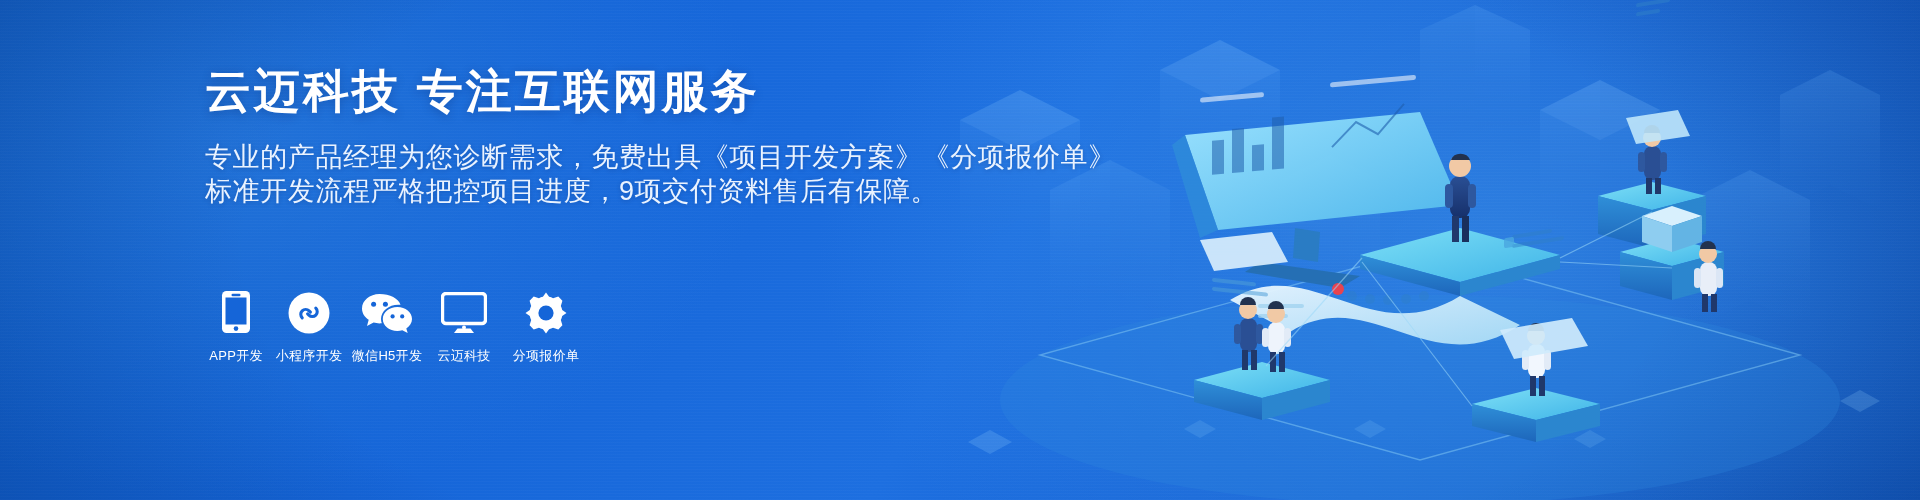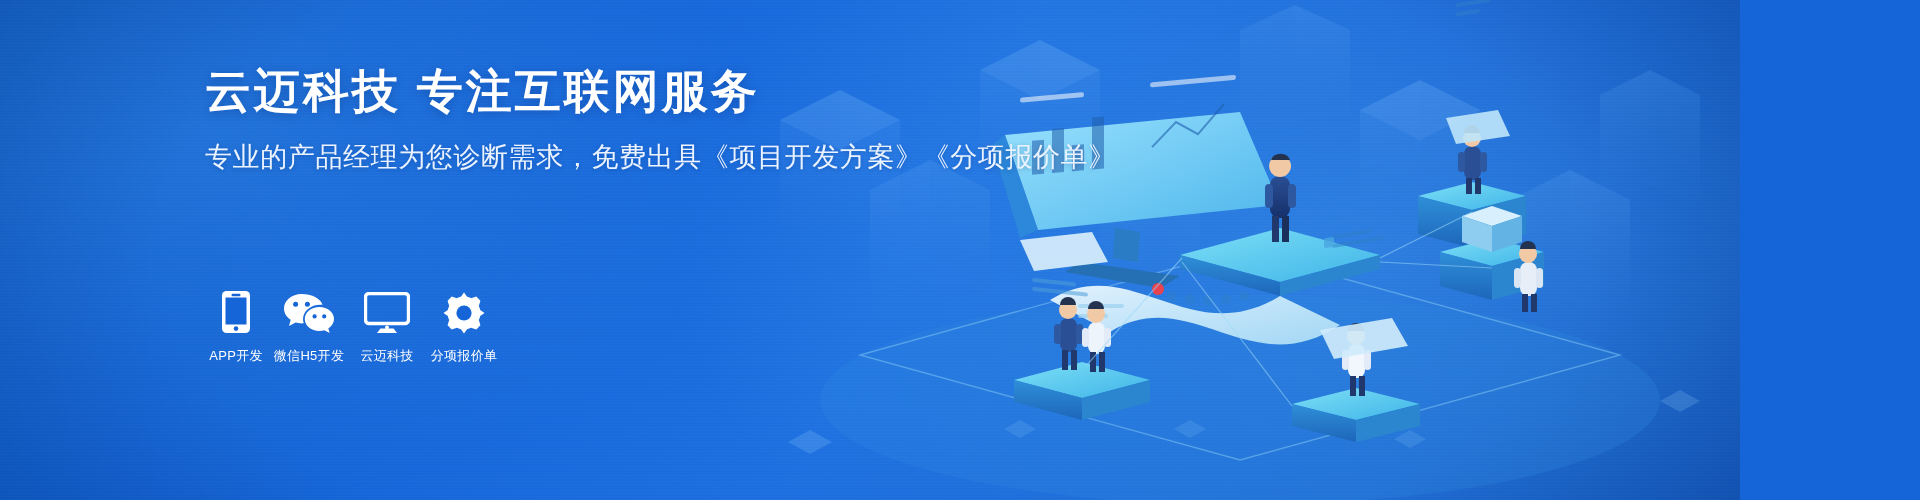--- a/index.html
+++ b/index.html
@@ -4,21 +4,21 @@
 <style>
   * { box-sizing: border-box; margin:0; padding:0; }
   html,body { width:1920px; height:500px; overflow:hidden; }
   body {
     font-family: "Liberation Sans", "DejaVu Sans", sans-serif;
     background:#1565d8;
   }
 
   .banner{
     position:relative;
-    width:1740px; height:500px;
+    width:1920px; height:500px;
     overflow:hidden;
     background:
       radial-gradient(ellipse 1100px 700px at 78% 50%, rgba(64,150,235,0.55) 0%, rgba(30,105,210,0.0) 62%),
       radial-gradient(ellipse 900px 600px at 12% 28%, rgba(52,135,228,0.45) 0%, rgba(20,90,200,0) 60%),
       linear-gradient(118deg, #0d5bc4 0%, #1565d8 28%, #1d6fe0 52%, #1763d4 74%, #0f54bb 100%);
   }
   
   .banner:before{
     content:""; position:absolute; inset:0; pointer-events:none;
     background-image:repeating-linear-gradient(0deg, rgba(255,255,255,0.030) 0px, rgba(255,255,255,0.030) 1px, rgba(0,0,0,0) 1px, rgba(0,0,0,0) 3px);
@@ -305,37 +305,48 @@
       </g>
     </svg>
   </div>
 
   <div class="vig"></div>
 
   <div class="copy">
     <h1 class="headline">云迈科技 专注互联网服务</h1>
     <div class="sub">
       <div class="sub-line">专业的产品经理为您诊断需求，免费出具《项目开发方案》《分项报价单》</div>
+      <div class="sub-line">标准开发流程严格把控项目进度，9项交付资料售后有保障。</div>
     </div>
   </div>
 
   <div class="icons">
 
     <div class="icon-item">
       <div class="icon-box">
         <svg width="30" height="44" viewBox="0 0 30 44" fill="#ffffff">
           <rect x="1" y="1" width="28" height="42" rx="4.5"></rect>
           <rect x="4.5" y="7.5" width="21" height="27" fill="#1565d8"></rect>
           <rect x="10.5" y="3.8" width="9" height="2.4" rx="1.2" fill="#1565d8"></rect>
           <circle cx="15" cy="38.6" r="2.3" fill="#1565d8"></circle>
         </svg>
       </div>
       <div class="icon-label">APP开发</div>
     </div>
 
+    <div class="icon-item">
+      <div class="icon-box">
+        <svg width="42" height="42" viewBox="0 0 42 42">
+          <circle cx="21" cy="21" r="20.5" fill="#ffffff"></circle>
+          <path d="M14.2 25.8c-1.9-1.9-1.9-5 0-6.9 1.9-1.9 5-1.9 6.9 0l.2.2 1.1 1.1" fill="none" stroke="#1565d8" stroke-width="3.1" stroke-linecap="round"></path>
+          <path d="M27.8 16.2c1.9 1.9 1.9 5 0 6.9-1.9 1.9-5 1.9-6.9 0l-.2-.2-1.1-1.1" fill="none" stroke="#1565d8" stroke-width="3.1" stroke-linecap="round"></path>
+        </svg>
+      </div>
+      <div class="icon-label">小程序开发</div>
+    </div>
 
     <div class="icon-item">
       <div class="icon-box">
         <svg width="54" height="42" viewBox="0 0 54 42" fill="#ffffff">
           <path d="M19.5 2C9.8 2 2 8.5 2 16.5c0 4.6 2.6 8.7 6.7 11.3L7 34l6.6-3.4c1.9.5 3.9.8 5.9.8.8 0 1.6 0 2.3-.1-.5-1.3-.8-2.7-.8-4.2 0-8 7.7-14.4 17.2-14.4.8 0 1.5 0 2.3.1C38.7 6.6 30 2 19.5 2z"></path>
           <circle cx="13.6" cy="12.3" r="2.5" fill="#1565d8"></circle>
           <circle cx="25.4" cy="12.3" r="2.5" fill="#1565d8"></circle>
           <path d="M52 27c0-6.6-6.5-12-14.6-12S22.8 20.4 22.8 27c0 6.6 6.5 12 14.6 12 1.7 0 3.4-.2 4.9-.7L47.7 41l-1.4-4.6c3.5-2.2 5.7-5.6 5.7-9.4z"></path>
           <circle cx="32.6" cy="24.4" r="2.1" fill="#1565d8"></circle>
           <circle cx="42.2" cy="24.4" r="2.1" fill="#1565d8"></circle>

